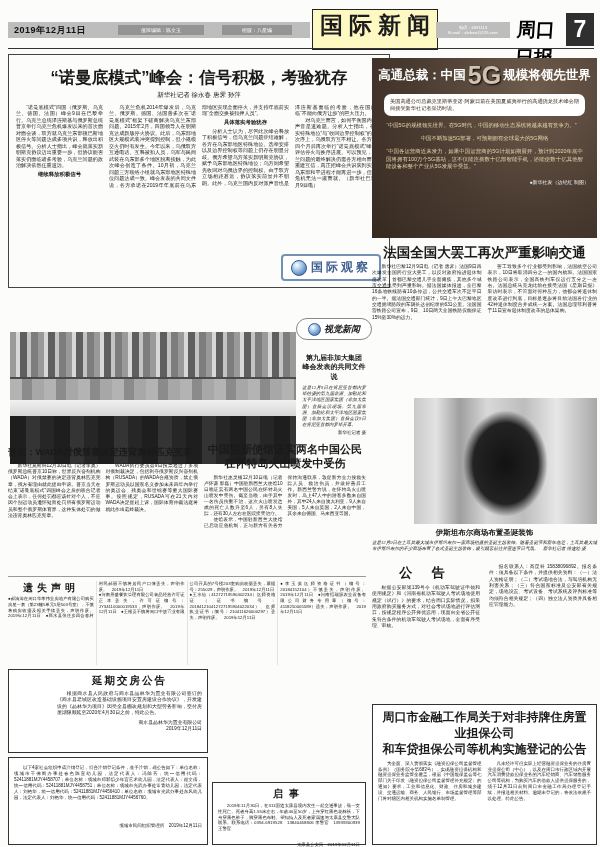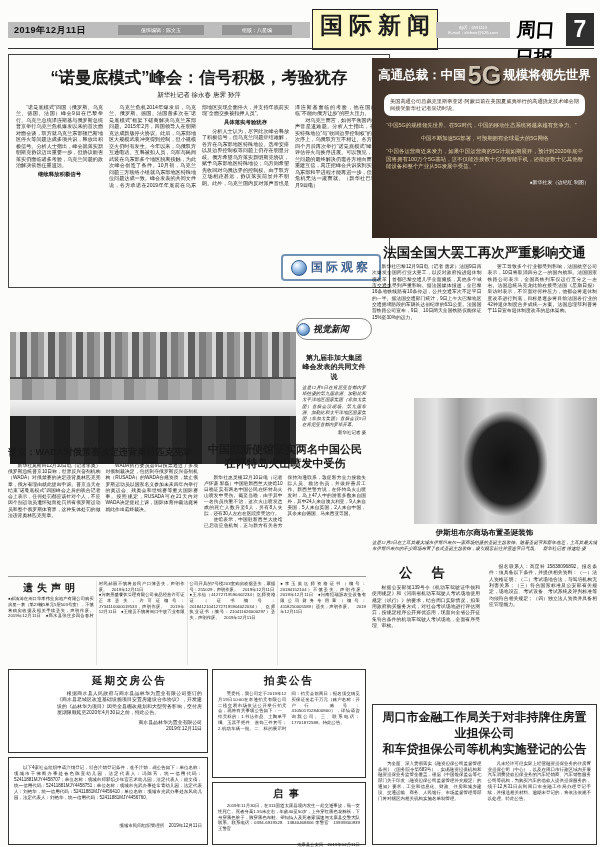--- a/index.html
+++ b/index.html
@@ -31,21 +31,21 @@
   .main-cols p{margin:0;text-indent:2em;}
   .subhead{font-weight:bold;text-align:center;text-indent:0 !important;margin:2px 0 !important;font-size:5.4px;}
   .stamp{right:8px;bottom:6px;background:#fff;border:2px solid #7191b5;border-radius:4px;
          display:flex;align-items:center;gap:4px;padding:3px 8px;}
   .stamp-txt{font-size:12px;font-weight:bold;color:#3f618e;letter-spacing:3px;font-family:"Liberation Serif",serif;}
   .globe{width:14px;height:14px;border-radius:50%;display:inline-block;border:1px solid #2e5a8f;
          background:radial-gradient(circle at 35% 30%,#fff,#9fc3e8 40%,#3f6ea6 90%);}
   .globe.sm{width:11px;height:11px;}
   
   .pill{left:296px;top:318px;width:74px;height:20px;border:1px solid #888;border-radius:11px;background:#fff;
-        display:flex;align-items:center;justify-content:flex-start;gap:3px;}
+        display:flex;align-items:center;justify-content:center;gap:3px;}
   .pill-txt{font-size:9px;font-weight:bold;font-style:italic;color:#222;}
   .ph1{left:10px;top:332px;width:286px;height:132px;background:#888;overflow:hidden;}
   .ph1 div{width:100%;}
   .ph1-flags{height:34%;background:repeating-linear-gradient(90deg,#9a9a9a 0 6px,#d8d8d8 6px 10px,#5f5f5f 10px 17px,#c4c4c4 17px 21px,#7d7d7d 21px 28px);
              border-bottom:2px solid #4a4a4a;}
   .ph1-mid{height:16%;background:repeating-linear-gradient(90deg,#b3b3b3 0 12px,#8b8b8b 12px 22px,#a7a7a7 22px 34px);}
   .ph1-table{height:12%;background:linear-gradient(#f1f1f1,#d6d6d6);}
   .ph1-crowd{height:38%;background:repeating-linear-gradient(90deg,#1e1e1e 0 16px,#343434 16px 30px,#262626 30px 44px);}
   .cap1{left:302px;top:354px;width:64px;}
   .cap1-title{font-size:7px;font-weight:bold;text-align:center;line-height:1.35;font-family:"Liberation Serif",serif;}
@@ -201,26 +201,20 @@
     <div class="nbox-title">延期交房公告</div>
     <div class="nbox-body">
       <p>根据商水县人民政府与商水县晶林华为置业有限公司签订的《商水县老城区改造基础设施项目安置房建设合作协议》，开发建设的《晶林华为项目》因受全县棚改规划和大型劳务影响，交付房屋期限顺延至2020年4月30日之前，特此公告。</p>
     </div>
     <div class="nbox-sign">
       <span>商水县晶林华为置业有限公司</span><br>
       <span>2019年12月11日</span>
     </div>
   </div>
 
-  <div class="abs nbox auction">
-    <div class="nbox-title">拍卖公告</div>
-    <div class="nbox-body">
-      <p>受委托，我公司定于2019年12月19日10:00在本通拍卖有限公司二楼交易市场依法公开举行拍卖会，现将有关事项公告如下：一、拍卖标的：1.书法作品、土陶单手镯、玉器手把件、首饰三件套等；2.机动车辆一批。二、标的展示时间：拍卖会前两日；报名须交纳竞买保证金若干万元（账户名称：开户行、账号：4105017028400800），详情请咨询我公司。三、联系电话：17701872588。特此公告。</p>
-    </div>
-  </div>
 
   <div class="abs nbox xiang">
     <div class="nbox-body">
       <p>以下4家社会组织申请注销登记，符合注销登记条件，准予注销，现公告如下：单位名称：项城市千佛阁办事处春色陈宣幼儿园，法定代表人：冯陈芳，统一信用代码：52411881MJY4458707；单位名称：项城市郑郭镇少年宫艺术幼儿园，法定代表人：赵文倩，统一信用代码：52411881MJY4458751；单位名称：项城市光武办事处常青幼儿园，法定代表人：刘艳华，统一信用代码：52411881MJY4456410；单位名称：项城市光武办事处东风幼儿园，法定代表人：刘艳华，统一信用代码：52411881MJY4456760。</p>
     </div>
     <div class="nbox-sign">
       <span>项城市民间组织管理所</span>　<span>2019年12月11日</span>
     </div>
   </div>
 

